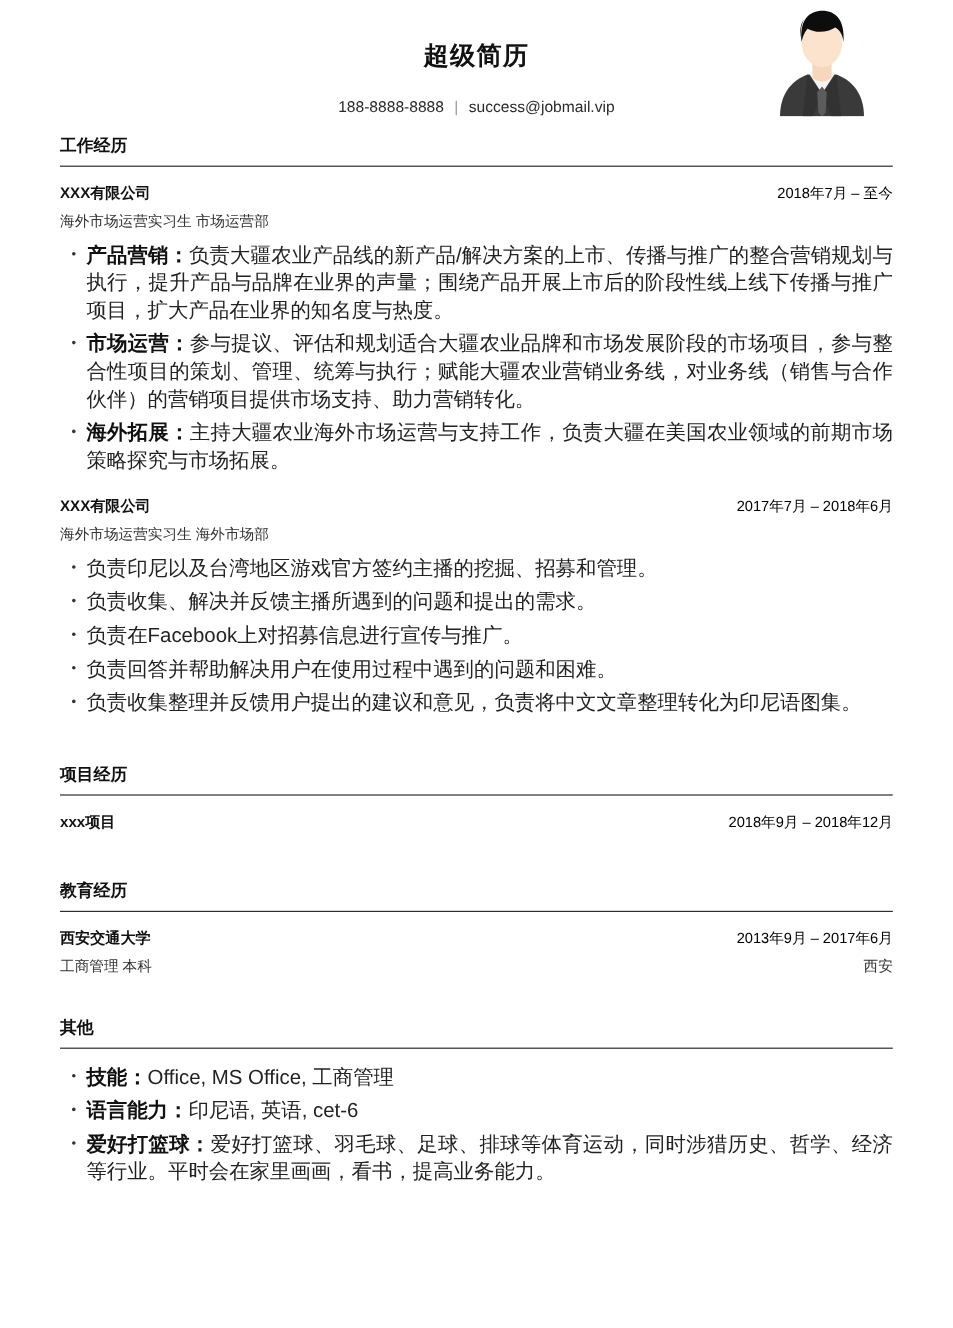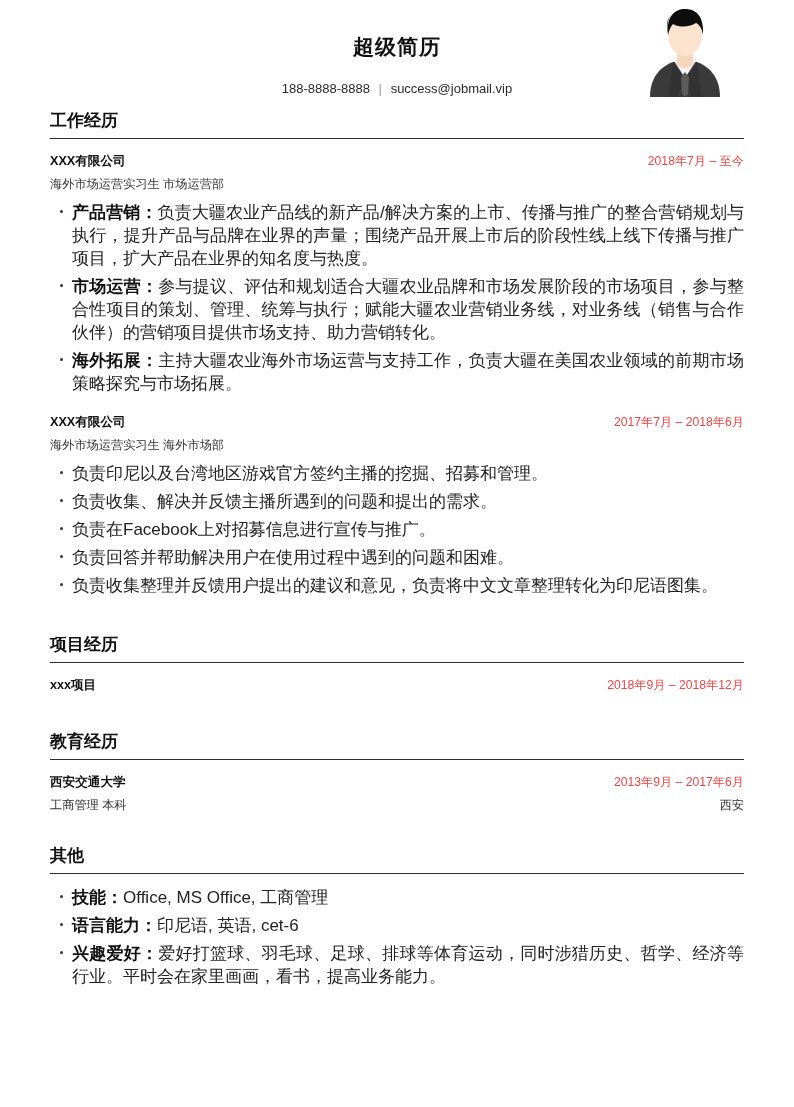--- a/index.html
+++ b/index.html
@@ -57,21 +57,21 @@
     top: 2px;
     width: 82px;
     height: 95px;
     overflow: hidden;
   }
   .avatar svg { display: block; }
 
   
   .section { margin-top: 6px; }
   .section-title {
-    font-size: 17px;
+    font-size: 14px;
     font-weight: bold;
     color: #111111;
     line-height: 22px;
     padding-bottom: 6px;
   }
   .rule {
     height: 0;
     border-top: 1.6px solid #2e2e2e;
     margin-bottom: 12px;
   }
@@ -83,21 +83,21 @@
     align-items: center;
     line-height: 20px;
   }
   .entry-title {
     font-size: 12.6px;
     font-weight: bold;
     color: #111111;
   }
   .entry-date {
     font-size: 12.2px;
-    color: #ef4444;
+    color: #000000;
     white-space: nowrap;
   }
   .entry-sub {
     display: flex;
     justify-content: space-between;
     align-items: flex-end;
     font-size: 12.2px;
     color: #333333;
     line-height: 20px;
     margin-top: 3px;
@@ -245,17 +245,17 @@
 
   <div class="spacer-md"></div>
 
   <div class="section">
     <div class="section-title">其他</div>
     <div class="rule"></div>
 
     <ul class="bullets">
       <li><b>技能：</b><span>Office, MS Office, 工商管理</span></li>
       <li><b>语言能力：</b><span>印尼语, 英语, cet-6</span></li>
-      <li><b>兴趣爱好：</b><span>爱好打篮球、羽毛球、足球、排球等体育运动，同时涉猎历史、哲学、经济等行业。平时会在家里画画，看书，提高业务能力。</span></li>
+      <li><b>爱好打篮球：</b><span>爱好打篮球、羽毛球、足球、排球等体育运动，同时涉猎历史、哲学、经济等行业。平时会在家里画画，看书，提高业务能力。</span></li>
     </ul>
   </div>
 
 </div>
 
 </body></html>

